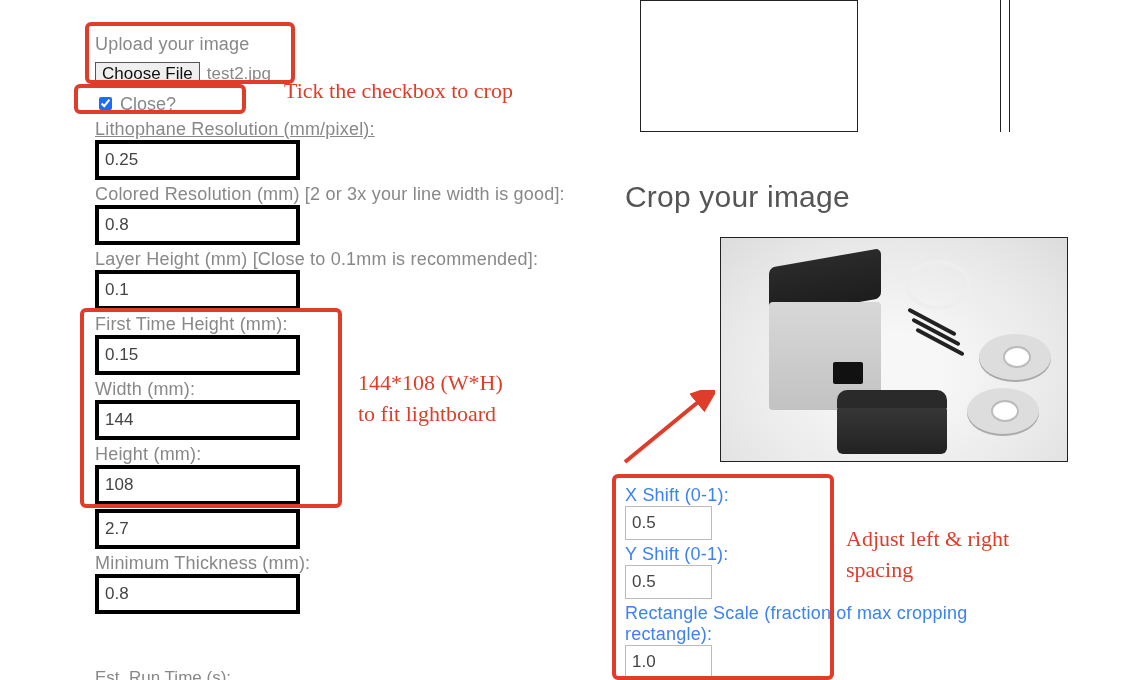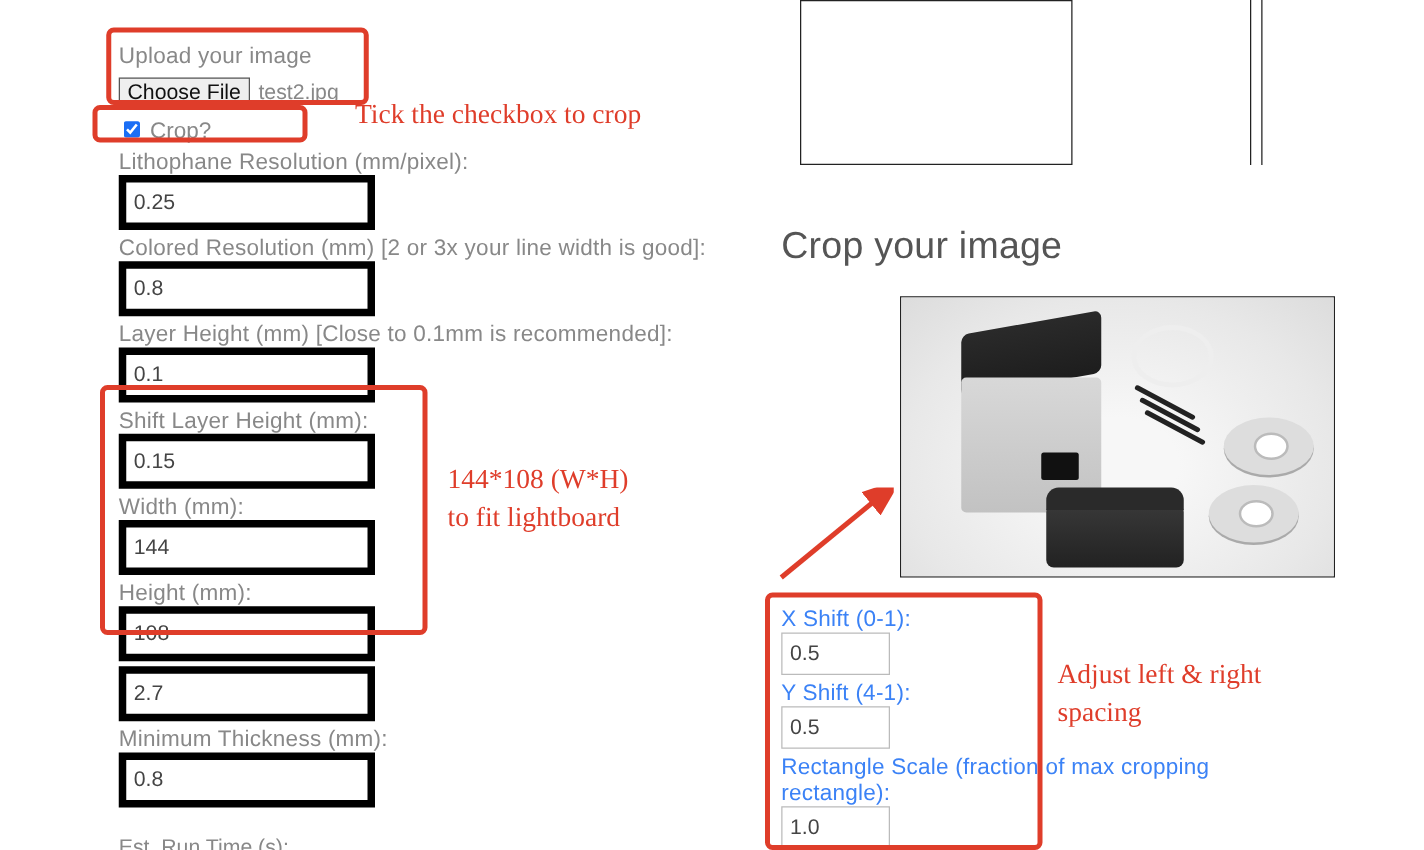--- a/index.html
+++ b/index.html
@@ -18,21 +18,21 @@
     position: absolute;
     left: 95px;
     top: 34px;
     width: 490px;
   }
   .form-row { margin-bottom: 4px; }
   .form-row label { display: block; color: #888; font-weight: 400; letter-spacing: 0.2px; }
   .form-row input[type="text"] {
     width: 205px;
     height: 34px;
-    border: 6px solid #000000;
+    border: 4px solid #000000;
     font-size: 17px;
     padding: 16px 6px;
     color: #444;
     background: #fff;
   }
   .file-btn {
     display: inline-block;
     border: 1px solid #555;
     background: #efefef;
     color: #111;
@@ -157,41 +157,41 @@
 <div class="left-col">
 
   <div class="form-row">
     <label>Upload your image</label>
     <div style="margin-top:7px;">
       <span class="file-btn">Choose File</span>
       <span class="file-name">test2.jpg</span>
     </div>
     <div class="checkbox-wrap">
       <input type="checkbox" checked="" style="">
-      <span>Crop?</span>
+      <span>Close?</span>
     </div>
   </div>
 
-  <div class="form-row" style="margin-top:0;">
+  <div class="form-row" style="margin-top:0;text-decoration:underline;">
     <label>Lithophane Resolution (mm/pixel):</label>
     <input type="text" value="0.25" style="">
   </div>
 
   <div class="form-row">
     <label>Colored Resolution (mm) [2 or 3x your line width is good]:</label>
     <input type="text" value="0.8" style="">
   </div>
 
   <div class="form-row">
     <label>Layer Height (mm) [Close to 0.1mm is recommended]:</label>
     <input type="text" value="0.1" style="">
   </div>
 
   <div class="form-row">
-    <label>Shift Layer Height (mm):</label>
+    <label>First Time Height (mm):</label>
     <input type="text" value="0.15" style="">
   </div>
 
   <div class="form-row">
     <label>Width (mm):</label>
     <input type="text" value="144" style="">
   </div>
 
   <div class="form-row">
     <label>Height (mm):</label>
@@ -229,21 +229,21 @@
   <div class="spool spool2"></div>
   <div class="bin"></div>
 </div>
 
 <div class="crop-controls">
   <div class="form-row">
     <label>X Shift (0-1):</label>
     <input type="text" value="0.5" style="">
   </div>
   <div class="form-row">
-    <label>Y Shift (4-1):</label>
+    <label>Y Shift (0-1):</label>
     <input type="text" value="0.5" style="">
   </div>
   <div class="form-row">
     <label>Rectangle Scale (fraction of max cropping rectangle):</label>
     <input type="text" value="1.0" style="">
   </div>
 </div>
 
 <div class="hl-box" style="left:85px; top:22px; width:210px; height:62px;"></div>
 <div class="hl-box" style="left:74px; top:84px; width:172px; height:30px;"></div>

